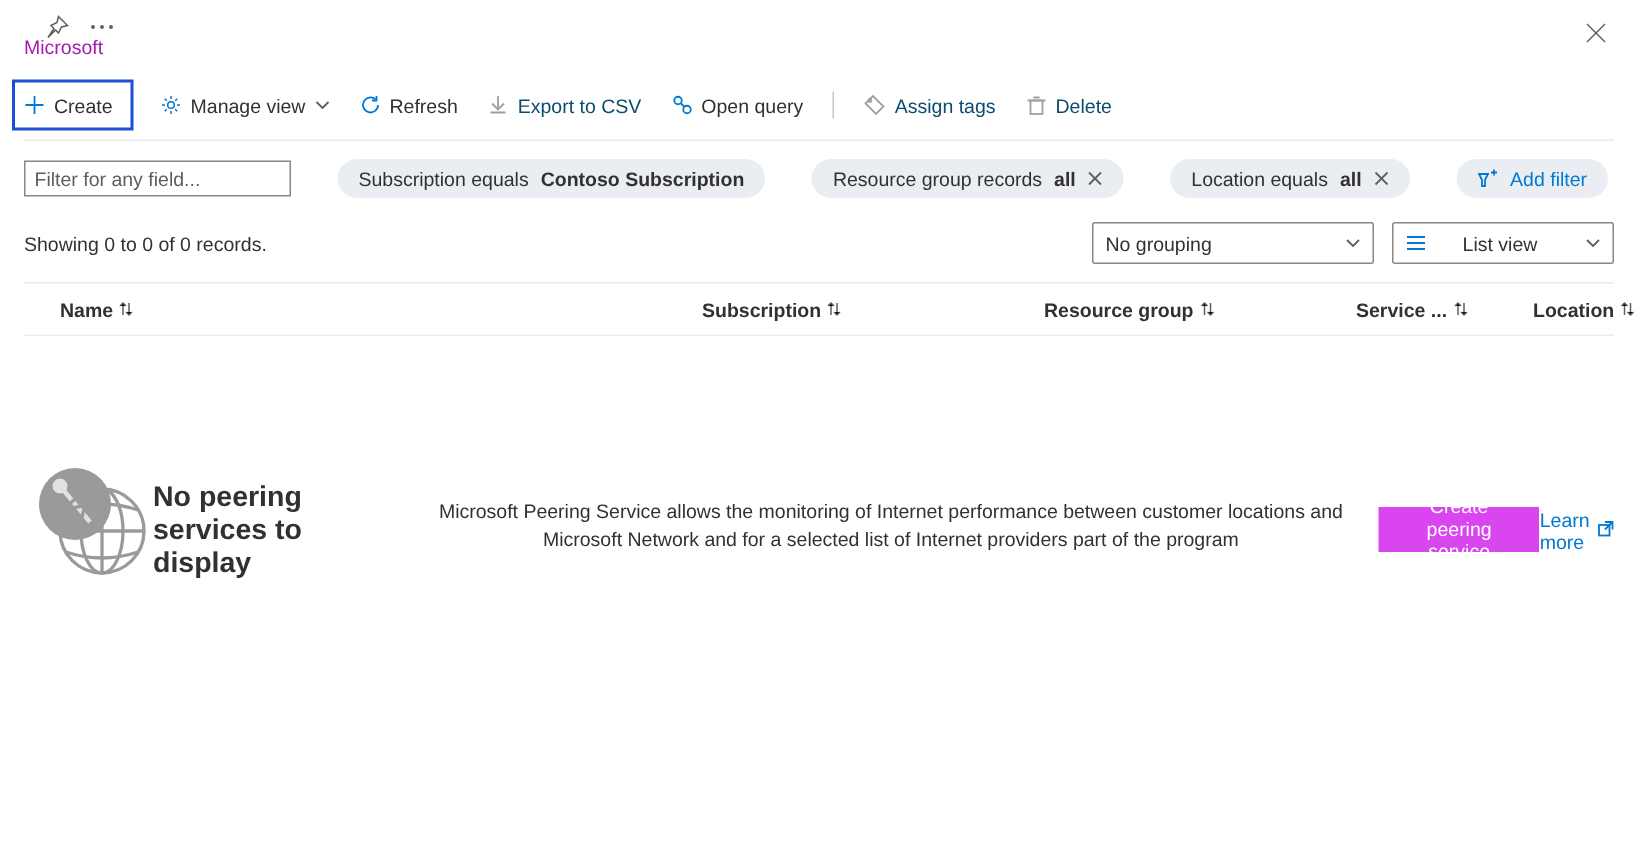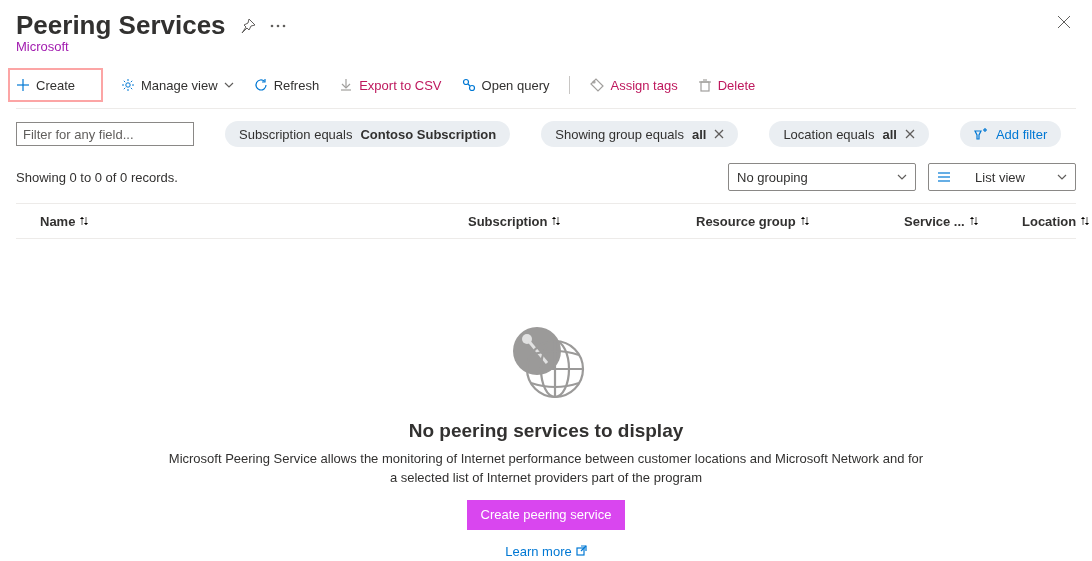--- a/index.html
+++ b/index.html
@@ -57,32 +57,32 @@
   .tb-btn {
     display: inline-flex;
     align-items: center;
     height: 28px;
     padding: 0 8px;
     color: #323130;
     cursor: pointer;
     white-space: nowrap;
     gap: 6px;
   }
-  .tb-btn.disabled { color: #be185d; cursor: default; }
+  .tb-btn.disabled { color: #0c4a6e; cursor: default; }
   .tb-btn .ic { display:inline-flex; color:#0078d4; }
   .tb-btn.disabled .ic { color:#a19f9d; }
   .tb-sep {
     width: 1px;
     height: 18px;
     background: #c8c6c4;
     margin: 0 8px;
   }
   .create-highlight {
-    border: 2px solid #fca5a5;
-    padding: 0 26px 0 6px;
+    border: 2px solid #1d4ed8;
+    padding: 0 12px 0 6px;
     height: 30px;
     margin-left: -8px;
     margin-right: 6px;
   }
   .chev {
     display:inline-flex;
     color:#605e5c;
   }
   .filters-row {
     display:flex;
@@ -164,21 +164,20 @@
   }
   .sort { color:#605e5c; display:inline-flex; }
   .th-name { flex:0 0 420px; padding-left:24px; }
   .th-rg   { flex:0 0 200px; }
   .th-sub  { flex:0 0 220px; }
   .th-svc  { flex:0 0 110px; }
   .th-loc  { flex:1 1 auto; }
 
   .empty-state {
     display:flex;
-    flex-direction:column;
     align-items:center;
     margin-top:78px;
   }
   .empty-title {
     font-size:19px;
     font-weight:600;
     margin-top:14px;
   }
   .empty-desc {
     font-size:13px;
@@ -210,21 +209,20 @@
     gap:4px;
     font-size:13px;
   }
 </style>
 </head>
 <body>
 
 <div class="page">
 
   <div class="header-row">
-    <span class="page-title">Peering Services</span>
     <span class="pin-icon">
       <svg width="16" height="16" viewBox="0 0 16 16" fill="none" stroke="currentColor" stroke-width="1">
           <path d="M9 1 L15 7 L11 8 L9 12 L7 10 L2 15 L6 9 L4 7 L8 5 Z"></path>
         </svg>
     </span>
     <span class="more-icon">
       <svg width="16" height="4" viewBox="0 0 16 4" fill="currentColor">
           <circle cx="2" cy="2" r="1.3"></circle>
           <circle cx="8" cy="2" r="1.3"></circle>
           <circle cx="14" cy="2" r="1.3"></circle>
@@ -314,21 +312,21 @@
     </div>
   </div>
 
   <div class="filters-row">
     <input class="filter-input" type="text" placeholder="Filter for any field..." style="">
     <div class="pill">
       <span>Subscription equals </span>
         <b>Contoso Subscription</b>
     </div>
     <div class="pill">
-      <span>Showing group equals </span>
+      <span>Resource group records </span>
         <b>all</b>
       <span class="x">
         <svg width="10" height="10" viewBox="0 0 10 10" stroke="currentColor" stroke-width="1.2">
             <line x1="1" y1="1" x2="9" y2="9"></line>
             <line x1="9" y1="1" x2="1" y2="9"></line>
           </svg>
       </span>
     </div>
     <div class="pill">
       <span>Location equals </span>

